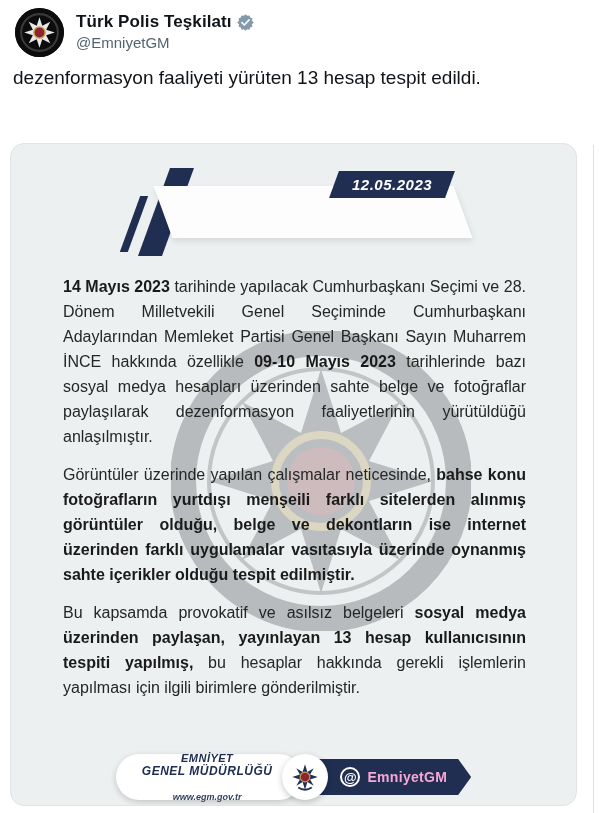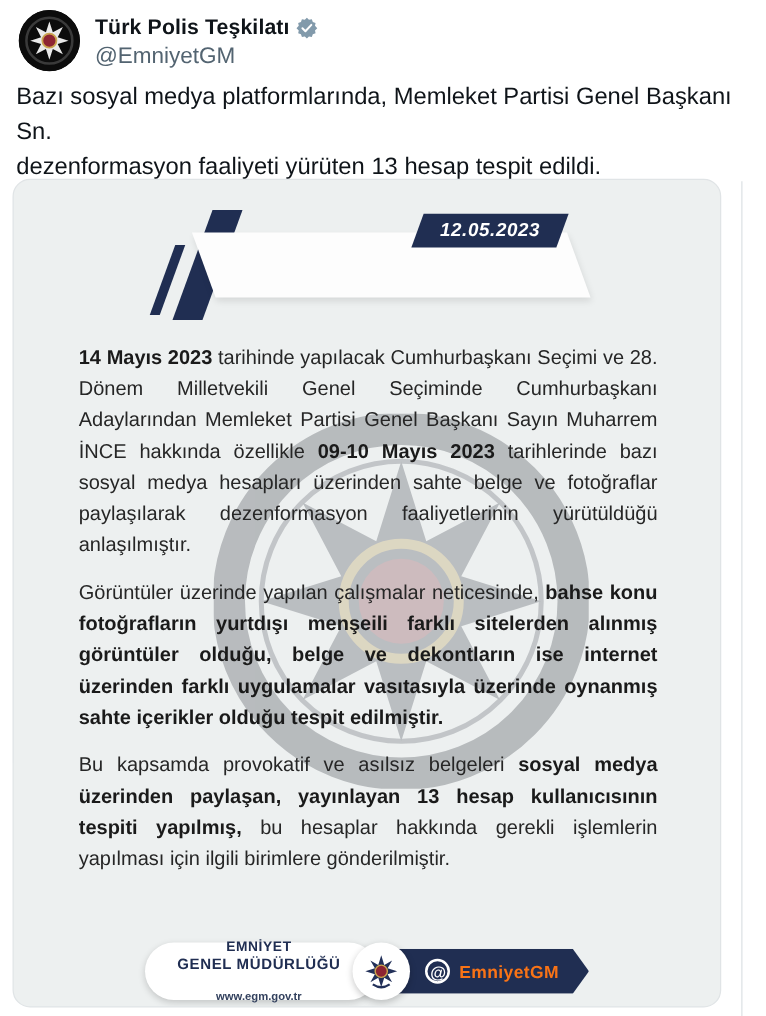--- a/index.html
+++ b/index.html
@@ -7,21 +7,21 @@
     font-family: "Liberation Sans", "DejaVu Sans", sans-serif; }
   .stage { position: relative; width: 613px; height: 813px; background: #fff; }
 
   
   .avatar { position: absolute; left: 15px; top: 8px; width: 49px; height: 49px;
     border-radius: 50%; overflow: hidden; background: #0c0c0c; }
   .avatar svg { display: block; width: 100%; height: 100%; }
   .name-row { position: absolute; left: 76px; top: 12px; display: flex; align-items: center; gap: 4px; }
   .display-name { font-size: 17px; font-weight: 700; color: #0f1419; letter-spacing: 0.1px; }
   .verified { width: 19px; height: 19px; display: inline-block; }
-  .handle { position: absolute; left: 76px; top: 34px; font-size: 18px; color: #536471; }
+  .handle { position: absolute; left: 76px; top: 34px; font-size: 15px; color: #536471; }
 
   
   .tweet-text { position: absolute; left: 13px; top: 64px; width: 590px;
     font-size: 19px; line-height: 28px; color: #0f1419; }
 
   
   .card { position: absolute; left: 10px; top: 143px; width: 567px; height: 663px;
     background: #edf0f0; border: 1px solid #e0e4e6; border-radius: 14px; overflow: hidden; }
 
   
@@ -47,36 +47,36 @@
   .press-body { position: absolute; left: 52px; top: 130px; width: 463px; z-index: 2; }
   .press-body p { font-size: 16px; line-height: 25px; color: #262626;
     text-align: justify; margin-bottom: 13px; }
   .press-body p b { font-weight: 700; color: #1a1a1a; }
 
   
   .footer { position: absolute; left: 0; right: 0; bottom: 3px; height: 50px;
     display: flex; align-items: center; justify-content: center; z-index: 3; }
   .pill { position: relative; z-index: 2; background: #ffffff; border-radius: 24px;
     height: 46px; padding: 4px 30px 4px 26px; display: flex; flex-direction: column;
-    align-items: center; justify-content: center; box-shadow: 0 2px 6px rgba(0,0,0,0.18); }
+    align-items: center; justify-content: center; box-shadow: 0 2px 6px rgba(0,0,0,0.18); font-style: italic; }
   .pill .l1 { font-size: 11px; font-weight: 800; color: #202e52; letter-spacing: 0.5px; }
   .pill .l2 { font-size: 12px; font-weight: 800; color: #202e52; letter-spacing: 0.5px; }
   .pill .l3 { font-size: 9px; font-weight: 700; color: #33415e; margin-top: 14px; }
   .emblem-circle { position: relative; z-index: 3; width: 46px; height: 46px; margin-left: -20px;
     background: #ffffff; border-radius: 50%; display: flex; align-items: center; justify-content: center;
     box-shadow: 0 2px 6px rgba(0,0,0,0.22); }
   .emblem-circle svg { width: 36px; height: 36px; }
   .arrow { position: relative; z-index: 1; margin-left: -16px; height: 36px;
     background: #202e52; display: flex; align-items: center; gap: 7px;
     padding: 0 24px 0 28px;
     clip-path: polygon(0 0, calc(100% - 13px) 0, 100% 50%, calc(100% - 13px) 100%, 0 100%); }
   .at-circle { width: 20px; height: 20px; border: 2px solid #ffffff; border-radius: 50%;
     color: #ffffff; font-size: 13px; font-weight: 700; display: flex; align-items: center;
     justify-content: center; }
-  .arrow .hname { color: #f97316; font-size: 14px; font-weight: 700; letter-spacing: 0.3px; }
+  .arrow .hname { color: #f9a8d4; font-size: 14px; font-weight: 700; letter-spacing: 0.3px; }
 
   .edge-line { position: absolute; left: 593px; top: 145px; bottom: 0; width: 1px;
     background: #dde2e5; }
 </style>
 </head>
 <body>
 
 <div class="stage">
 
   <div class="avatar">
@@ -92,21 +92,20 @@
   <div class="name-row">
     <span class="display-name">Türk Polis Teşkilatı</span>
     <svg class="verified" viewBox="0 0 24 24">
       <path fill="#829aab" d="M12 1.5l2.1 2.1 2.9-.6 1 2.8 2.8 1-.6 2.9L22.5 12l-2.3 2.3.6 2.9-2.8 1-1 2.8-2.9-.6L12 22.5l-2.1-2.1-2.9.6-1-2.8-2.8-1 .6-2.9L1.5 12l2.3-2.3-.6-2.9 2.8-1 1-2.8 2.9.6z"></path>
       <path fill="none" stroke="#ffffff" stroke-width="2" stroke-linecap="round" stroke-linejoin="round" d="M7.5 12.2l3 3 6-6.5"></path>
     </svg>
   </div>
   <div class="handle">@EmniyetGM</div>
 
   <div class="tweet-text">
-    <div>Bazı sosyal medya platformlarında, Memleket Partisi Genel Başkanı Sn.</div>
     <div>dezenformasyon faaliyeti yürüten 13 hesap tespit edildi.</div>
   </div>
 
   <div class="card">
 
     <div class="slash-thin"></div>
     <div class="slash-thick"></div>
     <div class="banner-white"></div>
     <div class="date-box">
       <span>12.05.2023</span>

